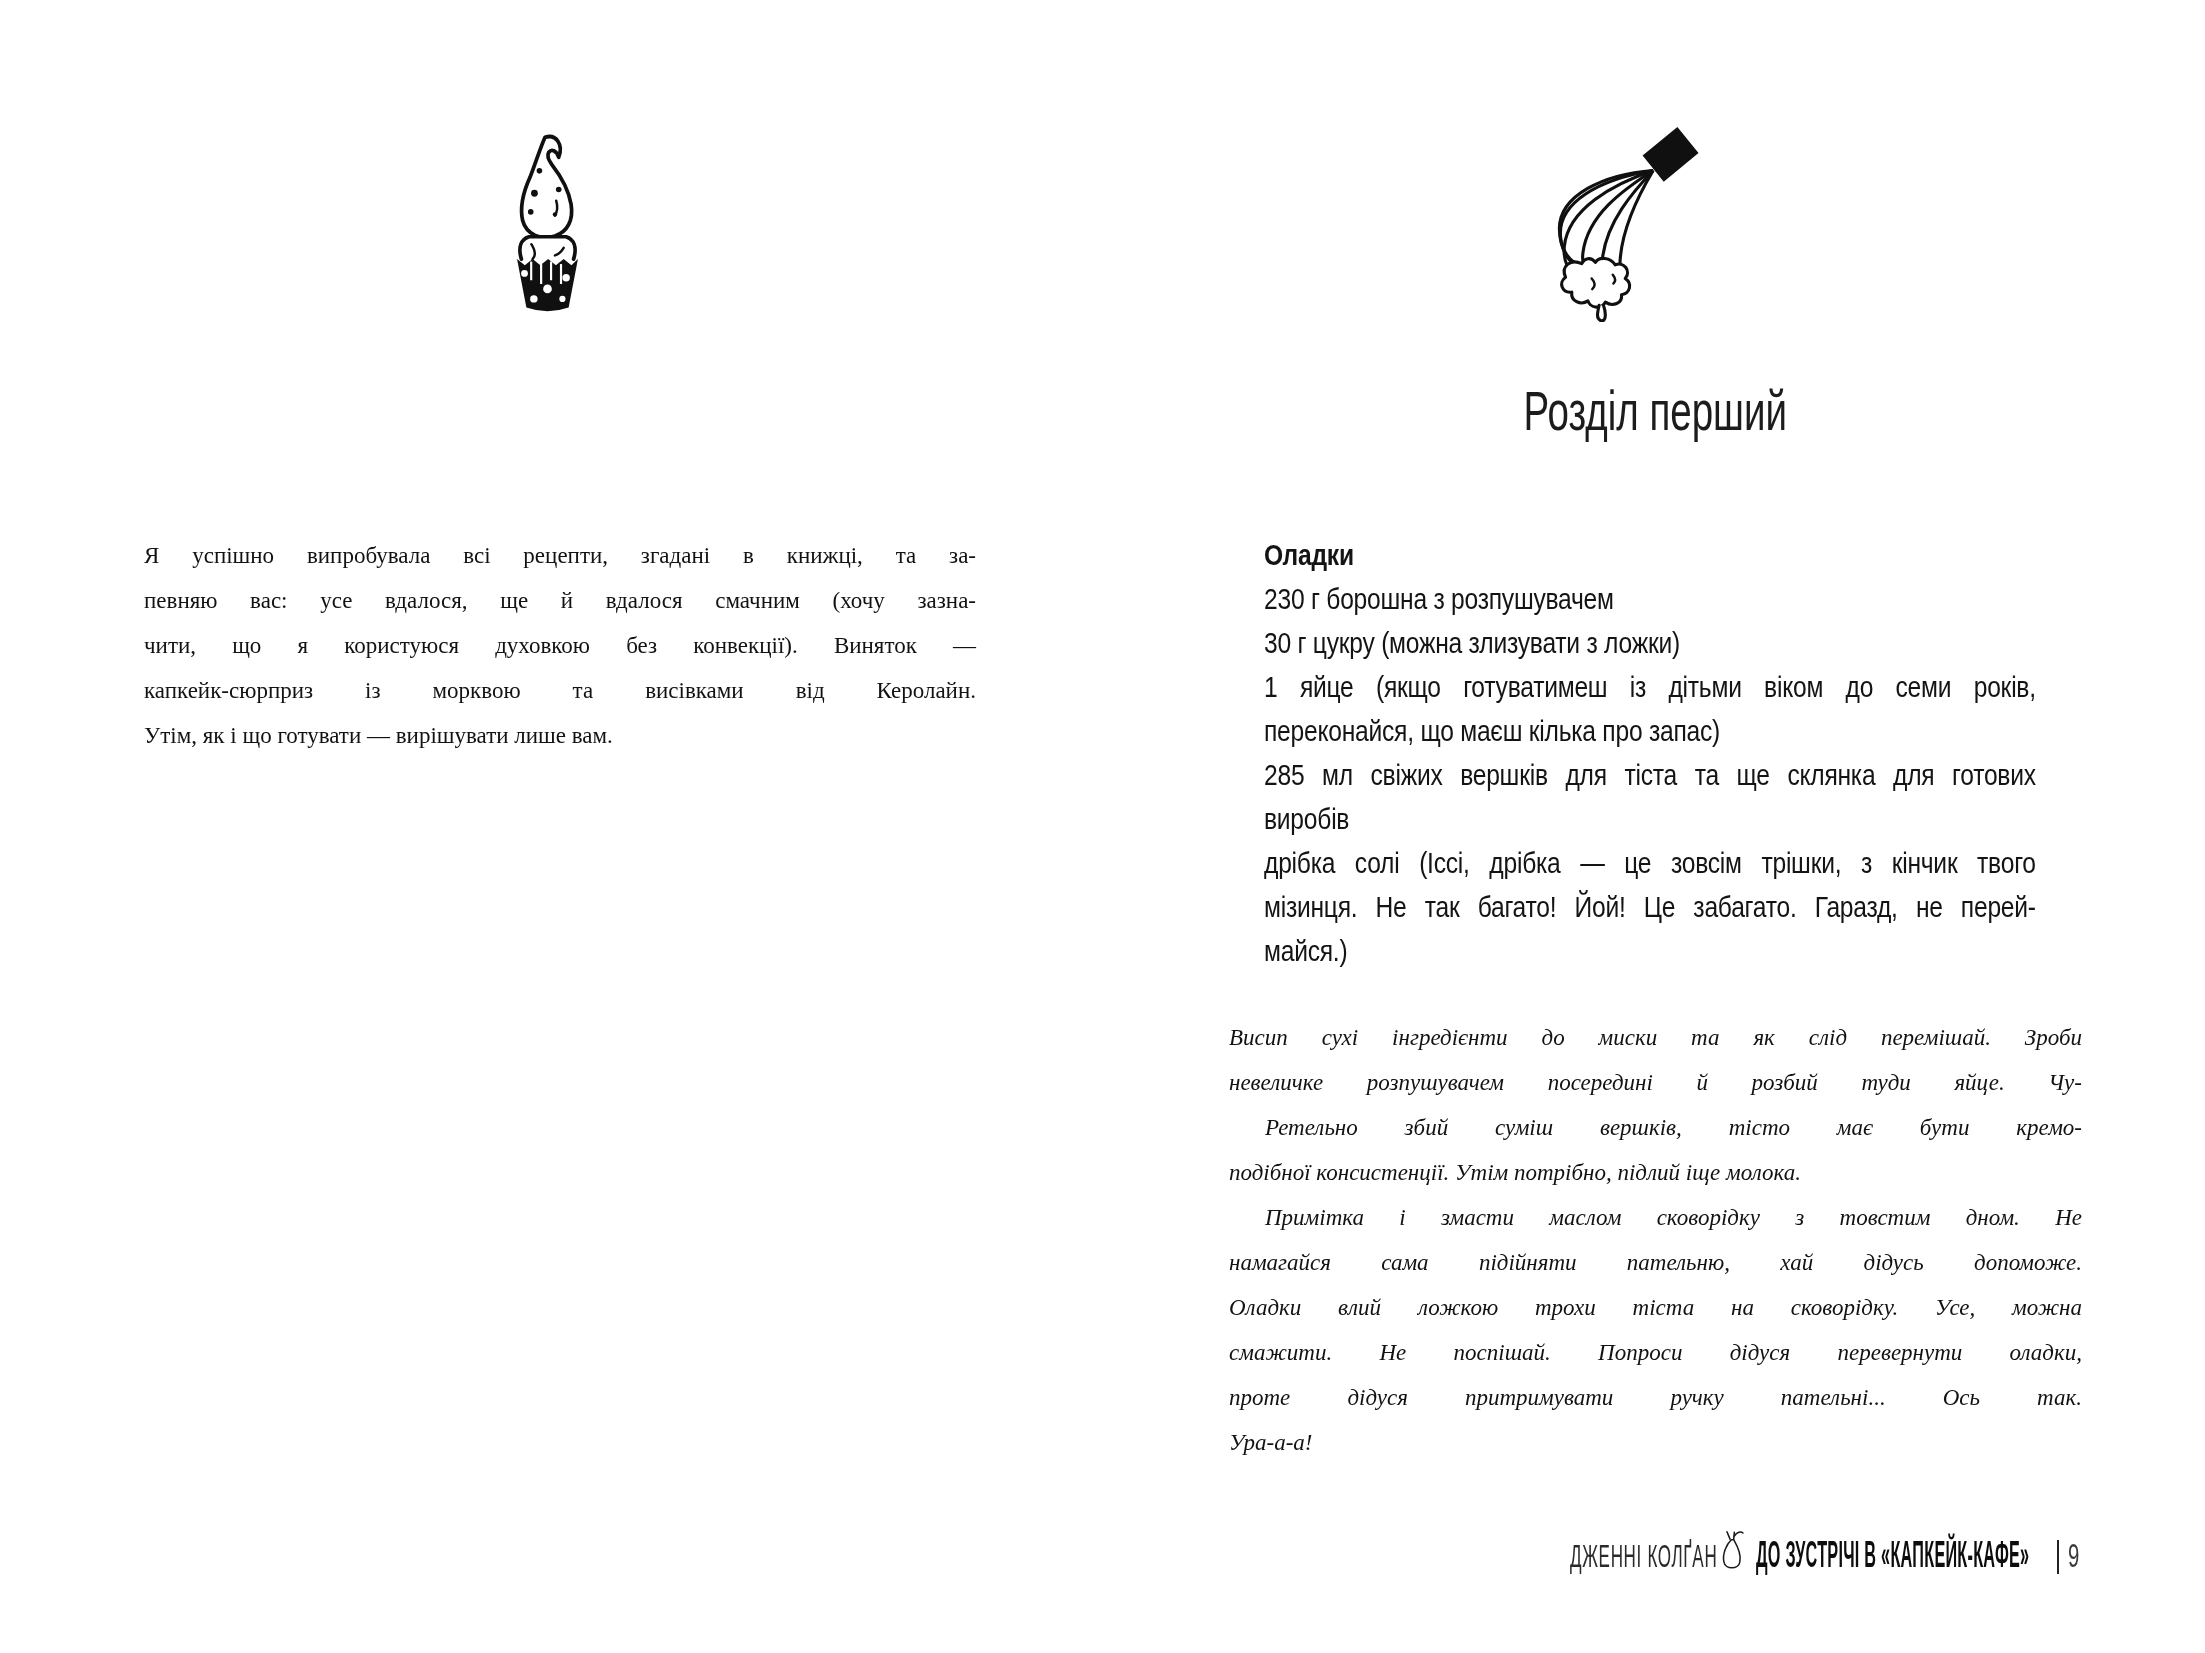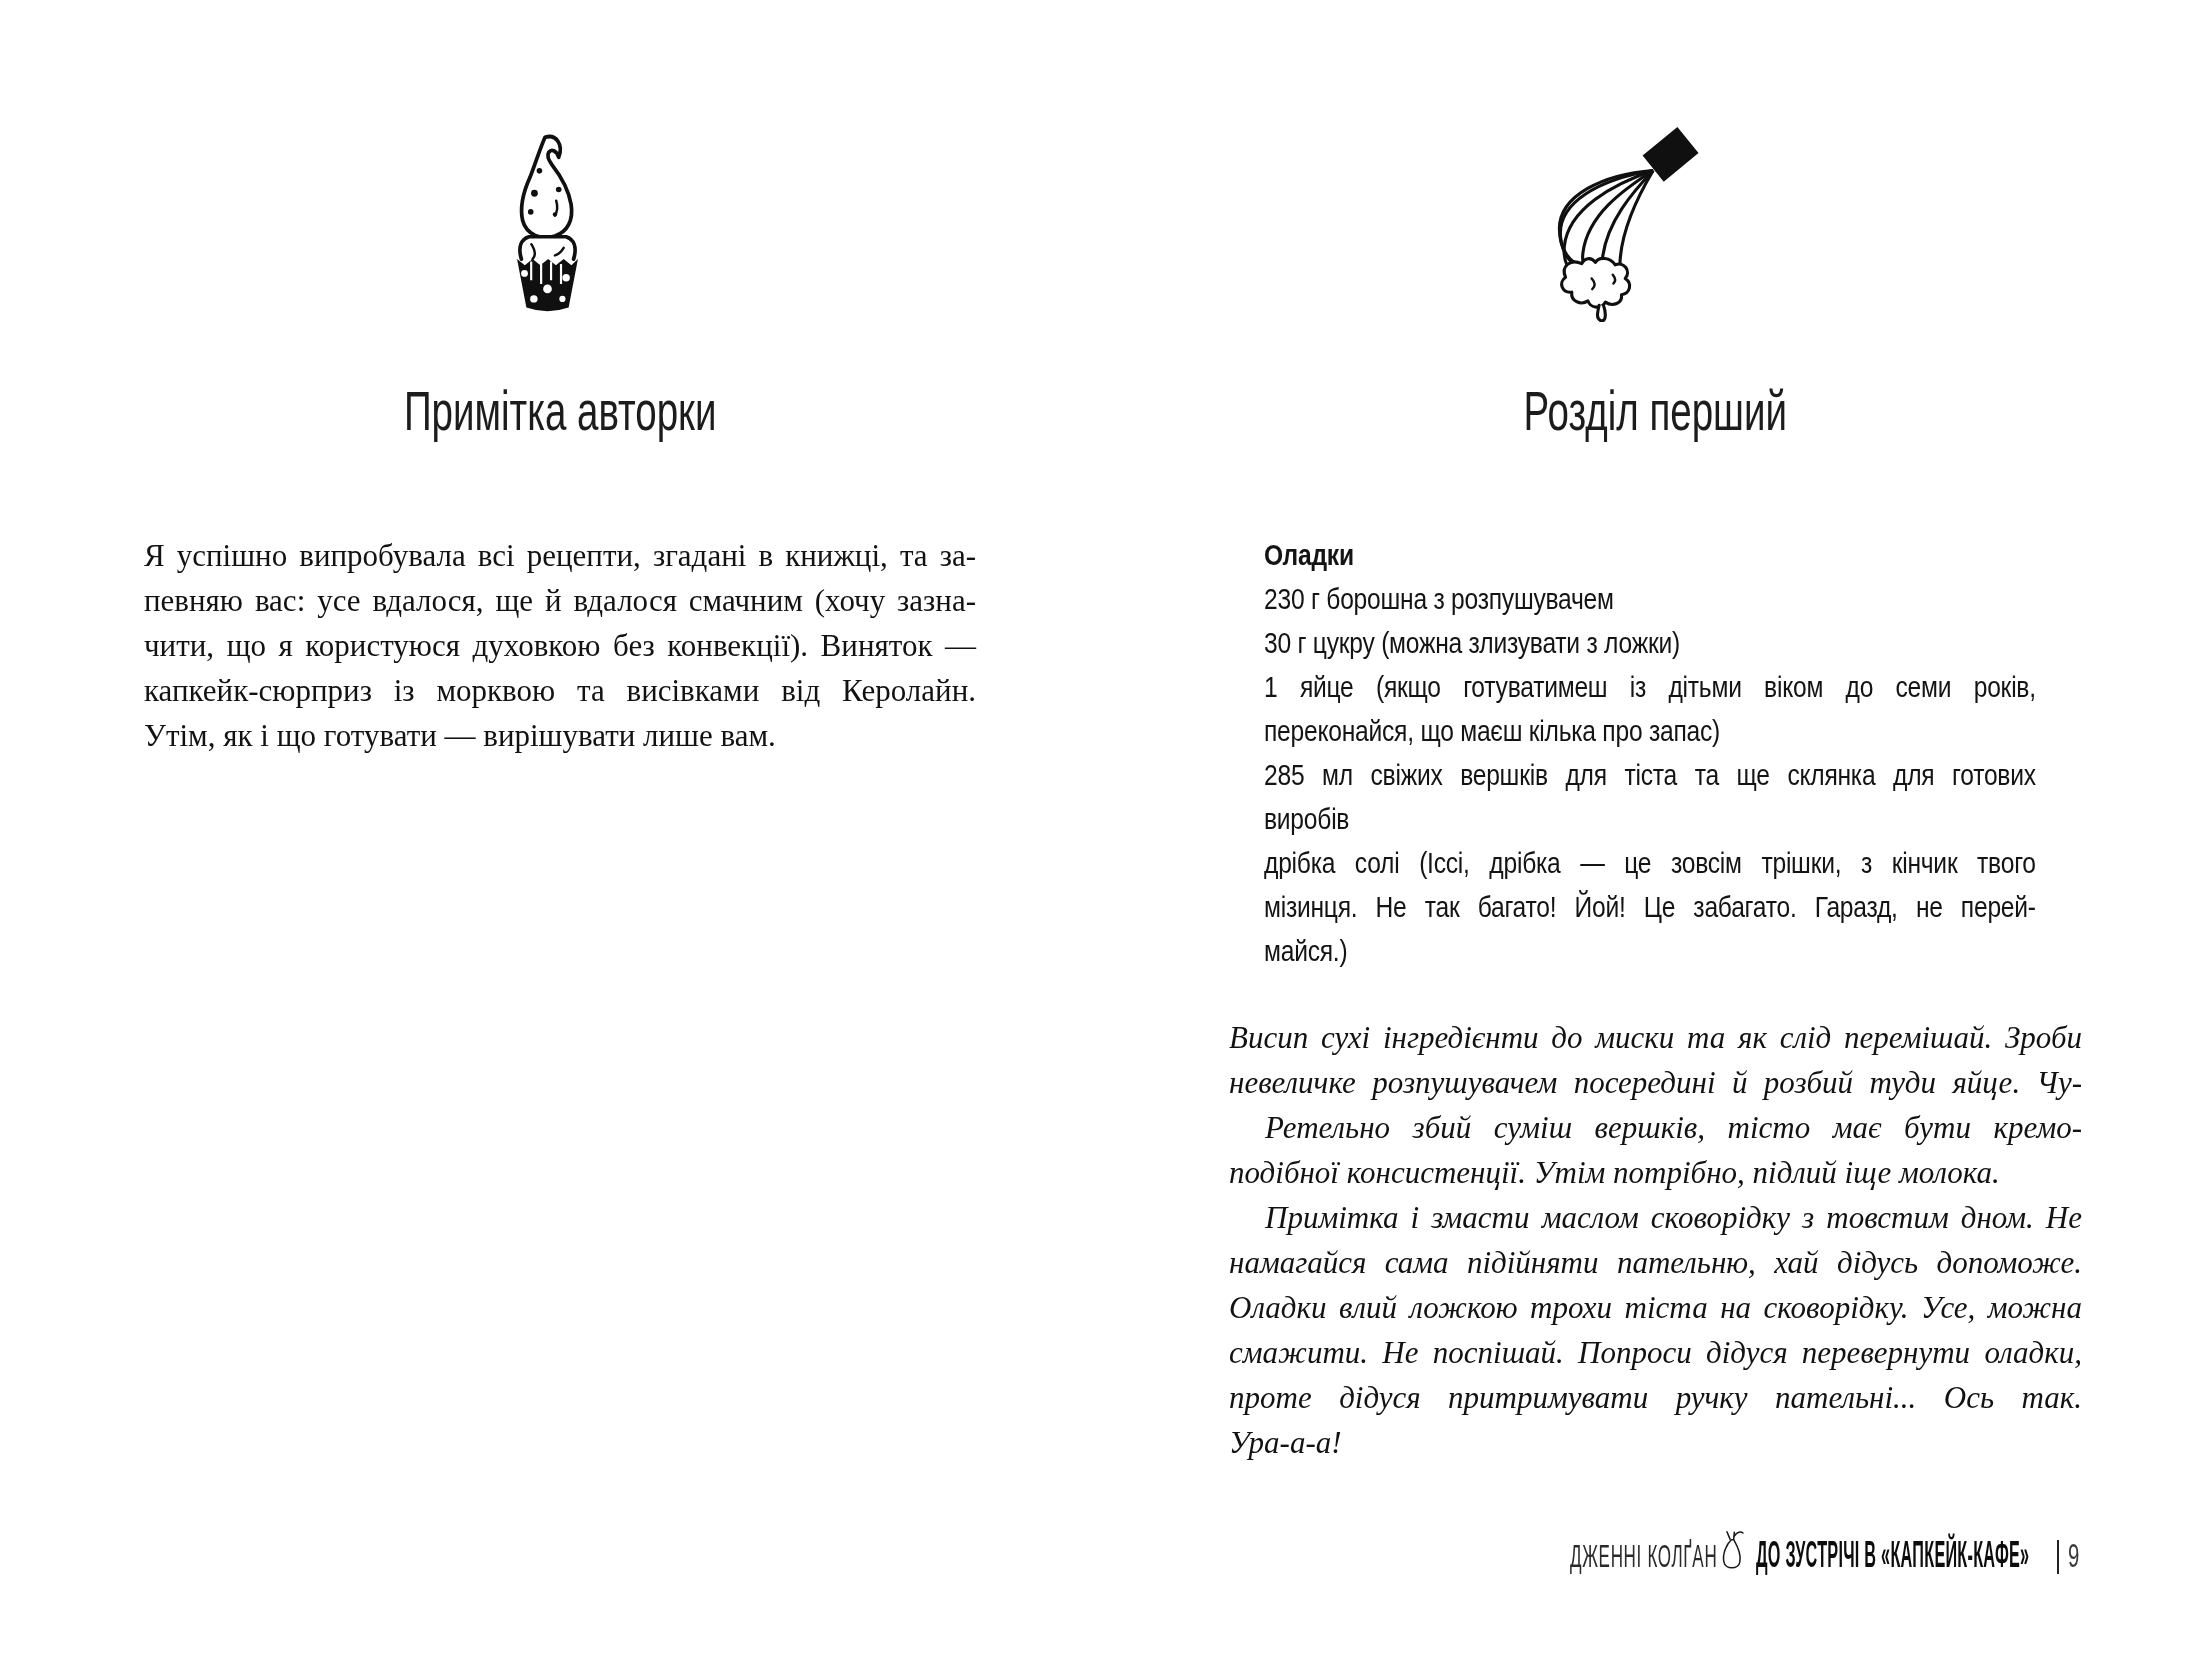--- a/index.html
+++ b/index.html
@@ -9,21 +9,21 @@
     font-family:"Liberation Serif","DejaVu Serif",serif;
   }
   .abs{position:absolute;}
   
   .chapter-title{
     text-align:center;font-family:"Liberation Sans","DejaVu Sans",sans-serif;
     font-size:55px;line-height:57px;font-weight:400;color:#1c1c1c;white-space:nowrap;
   }
   .chapter-title>span{display:inline-block;transform:scaleX(0.70);transform-origin:center;}
   
-  .serif-block{font-size:31px;line-height:45px;color:#121212;}
+  .serif-block{font-size:23px;line-height:45px;color:#121212;}
   .italic-block{font-style:italic;line-height:45px;}
   .jl{text-align:justify;text-align-last:justify;text-justify:inter-word;}
   .ll{text-align:left;text-align-last:left;}
   .indent{padding-left:36px;}
   
   .recipe-block{
     font-family:"Liberation Sans","DejaVu Sans",sans-serif;
     font-size:29px;line-height:44px;color:#141414;letter-spacing:-0.3px;
     transform:scaleX(0.85);transform-origin:left top;
   }
@@ -72,23 +72,20 @@
       <rect x="74" y="208" width="3.5" height="30" fill="#ffffff"></rect>
       <rect x="90" y="212" width="3.5" height="32" fill="#ffffff"></rect>
       <circle cx="33" cy="227" r="5.5" fill="#ffffff"></circle>
       <circle cx="70" cy="252" r="7" fill="#ffffff"></circle>
       <circle cx="100" cy="234" r="6" fill="#ffffff"></circle>
       <circle cx="48" cy="268" r="6" fill="#ffffff"></circle>
       <circle cx="94" cy="268" r="5" fill="#ffffff"></circle>
     </svg>
   </div>
 
-  <div class="abs chapter-title" style="left:144px;top:383px;width:832px;">
-    <span>Примітка авторки</span>
-  </div>
 
   <div class="abs serif-block" style="left:144px;top:533px;width:832px;">
     <div class="jl">Я успішно випробувала всі рецепти, згадані в книжці, та за-</div>
     <div class="jl">певняю вас: усе вдалося, ще й вдалося смачним (хочу зазна-</div>
     <div class="jl">чити, що я користуюся духовкою без конвекції). Виняток —</div>
     <div class="jl">капкейк-сюрприз із морквою та висівками від Керолайн.</div>
     <div class="ll">Утім, як і що готувати — вирішувати лише вам.</div>
   </div>
 </div>
 

